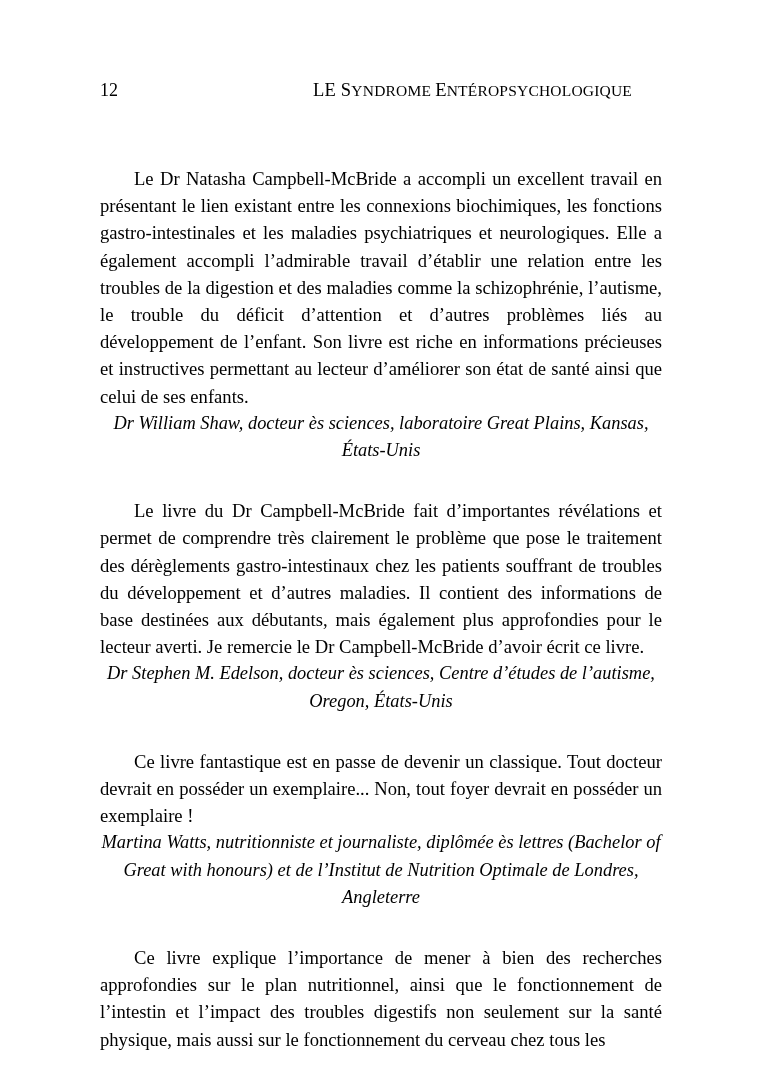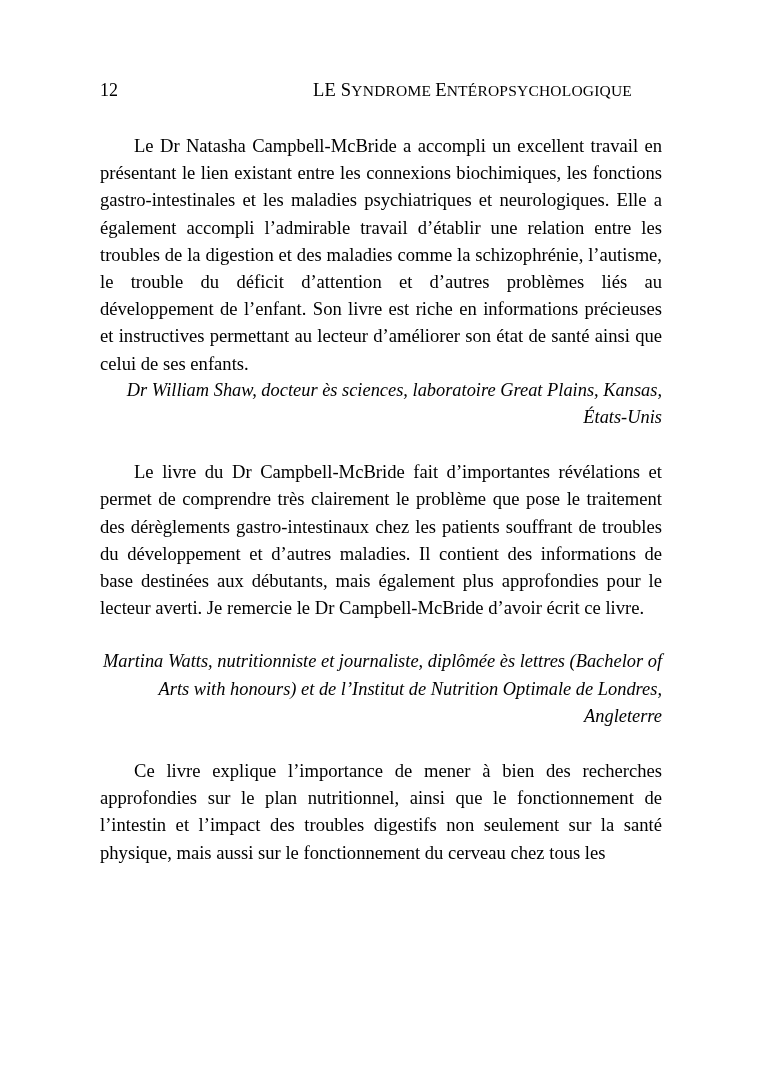--- a/index.html
+++ b/index.html
@@ -56,27 +56,28 @@
   p {
     margin: 0;
     font-size: 18.6px;
     line-height: 27.2px;
     text-align: justify;
     text-justify: inter-word;
     hyphens: none;
   }
   p.indent {
     text-indent: 34px;
+    margin-top: 33px;
   }
   .attribution {
     margin: 0;
     font-size: 18.4px;
     line-height: 27.2px;
     font-style: italic;
-    text-align: right;
+    text-align: center;
   }
   .block {
     margin: 0;
   }
   .block + .block {
     margin-top: 27px;
   }
 </style>
 </head>
 <body>
@@ -90,24 +91,26 @@
 
   <div class="content">
 
     <div class="block">
       <p class="indent">Le Dr Natasha Campbell-McBride a accompli un excellent travail en présentant le lien existant entre les connexions biochimiques, les fonctions gastro-intestinales et les maladies psychiatriques et neurologiques. Elle a également accompli l’admirable travail d’établir une relation entre les troubles de la digestion et des maladies comme la schizophrénie, l’autisme, le trouble du déficit d’attention et d’autres problèmes liés au développement de l’enfant. Son livre est riche en informations précieuses et instructives permettant au lecteur d’améliorer son état de santé ainsi que celui de ses enfants.</p>
       <p class="attribution">Dr William Shaw, docteur ès sciences, laboratoire Great Plains, Kansas, États-Unis</p>
     </div>
 
     <div class="block">
       <p class="indent">Le livre du Dr Campbell-McBride fait d’importantes révélations et permet de comprendre très clairement le problème que pose le traitement des dérèglements gastro-intestinaux chez les patients souffrant de troubles du développement et d’autres maladies. Il contient des informations de base destinées aux débutants, mais également plus approfondies pour le lecteur averti. Je remercie le Dr Campbell-McBride d’avoir écrit ce livre.</p>
+      <p class="attribution">Dr Stephen M. Edelson, docteur ès sciences, Centre d’études de l’autisme, Oregon, États-Unis</p>
     </div>
 
     <div class="block">
-      <p class="attribution">Martina Watts, nutritionniste et journaliste, diplômée ès lettres (Bachelor of Arts with honours) et de l’Institut de Nutrition Optimale de Londres, Angleterre</p>
+      <p class="indent">Ce livre fantastique est en passe de devenir un classique. Tout docteur devrait en posséder un exemplaire... Non, tout foyer devrait en posséder un exemplaire !</p>
+      <p class="attribution">Martina Watts, nutritionniste et journaliste, diplômée ès lettres (Bachelor of Great with honours) et de l’Institut de Nutrition Optimale de Londres, Angleterre</p>
     </div>
 
     <div class="block">
       <p class="indent">Ce livre explique l’importance de mener à bien des recherches approfondies sur le plan nutritionnel, ainsi que le fonctionnement de l’intestin et l’impact des troubles digestifs non seulement sur la santé physique, mais aussi sur le fonctionnement du cerveau chez tous les</p>
     </div>
 
   </div>
 
 </div>
 

